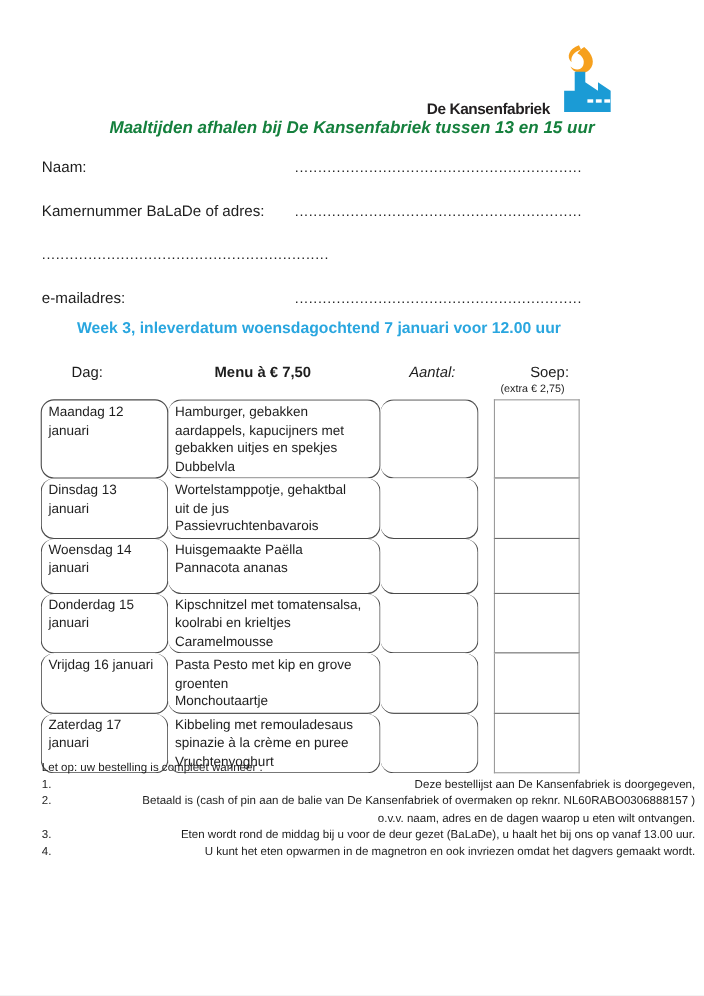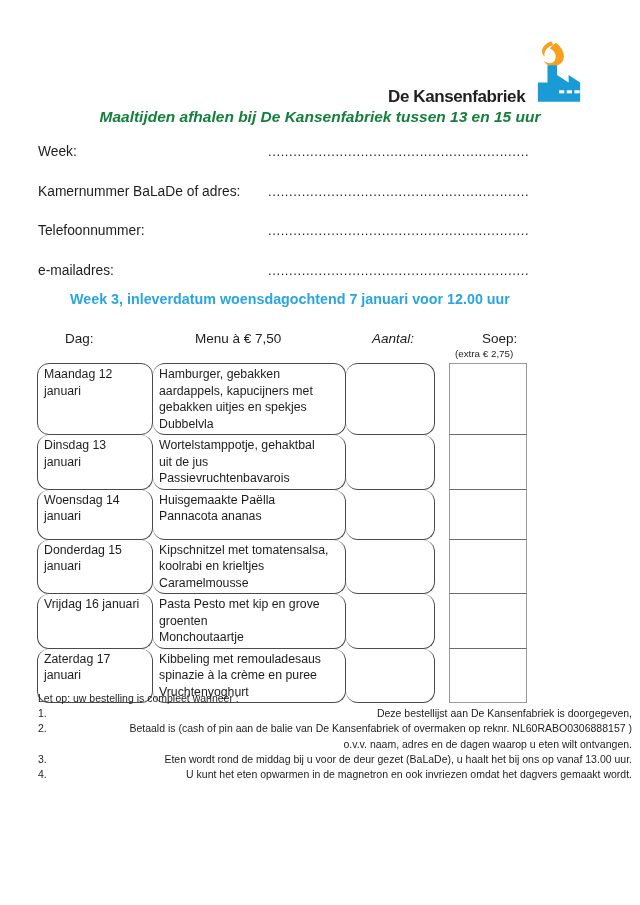--- a/index.html
+++ b/index.html
@@ -10,21 +10,21 @@
     margin:0 auto;
     background:#ffffff;
     font-family:"Liberation Sans", sans-serif;
     color:#1d1d1d;
     overflow:hidden;
   }
 
   
   .logo { position:absolute; top:40px; left:388px; width:215px;
           display:flex; align-items:flex-end; }
-  .logo-text { font-size:17px; font-weight:bold; letter-spacing:-0.4px;
+  .logo-text { font-size:14px; font-weight:bold; letter-spacing:-0.4px;
                color:#232021; line-height:1; padding-bottom:3px; white-space:nowrap; }
   .logo-icon { margin-left:9px; flex:0 0 auto; }
 
   
   .doc-title { position:absolute; top:108px; left:0; width:640px;
                text-align:center; font-size:15.5px; font-weight:bold;
                font-style:italic; }
 
   
   .contact-form { position:absolute; top:144px; left:38px; width:492px; }
@@ -33,21 +33,21 @@
   .dotline { width:260px; overflow:hidden; white-space:nowrap;
              font-size:13px; letter-spacing:0.6px; color:#1d1d1d; }
 
   
   .week-heading { position:absolute; top:291px; left:38px;
                   font-size:14.3px; font-weight:bold; }
 
   
   .col-head { position:absolute; top:331px; font-size:13.5px;margin-left:27px; }
   .col-head.day { left:38px; }
-  .col-head.menu { left:168px; }
+  .col-head.menu { left:168px;font-weight:bold; }
   .col-head.qty { left:345px;font-style:italic; }
   .col-head.soup { left:455px; }
   .soup-extra { position:absolute; top:348px; left:455px; font-size:9.8px; }
 
   
   .order-grid {
     position:absolute; top:363px; left:37px;
     display:grid;
     grid-template-columns:116px 193px 89px 14px 78px;
     grid-template-rows:minmax(69px,auto) minmax(53px,auto) minmax(50px,auto)
@@ -92,31 +92,30 @@
           <rect x="42" y="52" width="5.5" height="3.2" fill="#ffffff"></rect>
         </g>
       </svg>
     </span>
   </div>
 
   <div class="doc-title" style="color: #15803d;">Maaltijden afhalen bij De Kansenfabriek tussen 13 en 15 uur</div>
 
   <div class="contact-form" id="contact-form">
   <div class="form-row">
-    <span class="form-label">Week:</span>
+    <span class="form-label">Naam:</span>
     <span class="dotline">........................................................................................................................</span>
   </div>
 
   <div class="form-row">
     <span class="form-label">Kamernummer BaLaDe of adres:</span>
     <span class="dotline">........................................................................................................................</span>
   </div>
 
   <div class="form-row">
-    <span class="form-label">Telefoonnummer:</span>
     <span class="dotline">........................................................................................................................</span>
   </div>
 
   <div class="form-row">
     <span class="form-label">e-mailadres:</span>
     <span class="dotline">........................................................................................................................</span>
   </div>
 </div>
 
   <div class="week-heading" style="color: rgb(41, 166, 223); margin-left: 32px;">Week 3, inleverdatum woensdagochtend 7 januari voor 12.00 uur</div>

